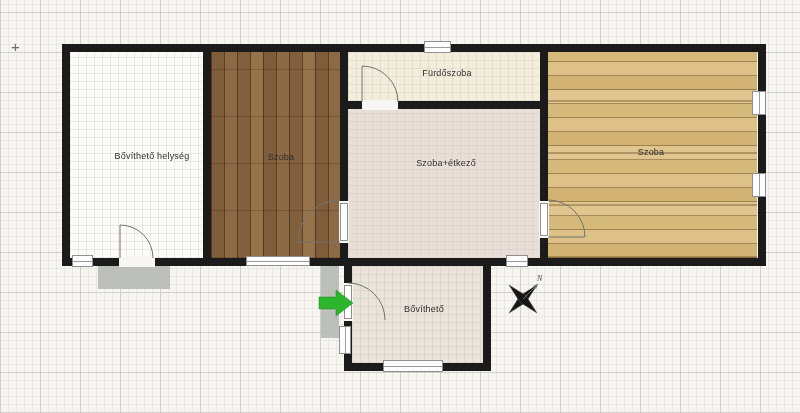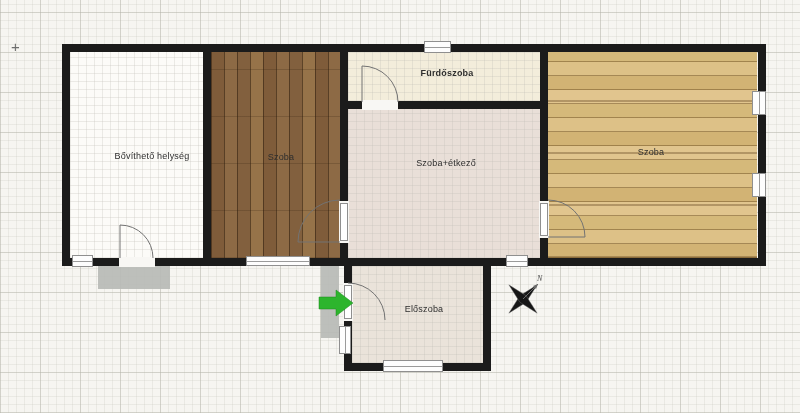--- a/index.html
+++ b/index.html
@@ -93,24 +93,24 @@
   <div class="window v" style="left:752px;top:91px;width:14px;height:24px;"></div>
   <div class="window v" style="left:752px;top:173px;width:14px;height:24px;"></div>
   <div class="window" style="left:246px;top:256px;width:64px;height:10px;"></div>
   <div class="window" style="left:506px;top:255px;width:22px;height:12px;"></div>
   <div class="window" style="left:72px;top:255px;width:21px;height:12px;"></div>
   <div class="window" style="left:383px;top:360px;width:60px;height:12px;"></div>
   <div class="window v" style="left:339px;top:326px;width:12px;height:28px;"></div>
 
   <div class="label" style="left:152px;top:156px;">Bővíthető helység</div>
   <div class="label" style="left:281px;top:157px;">Szoba</div>
-  <div class="label" style="left:447px;top:73px;font-weight:bold;">Fürdőszoba</div>
+  <div class="label" style="left:447px;top:73px;">Fürdőszoba</div>
   <div class="label" style="left:446px;top:163px;">Szoba+étkező</div>
   <div class="label" style="left:651px;top:152px;">Szoba</div>
-  <div class="label" style="left:424px;top:309px;">Előszoba</div>
+  <div class="label" style="left:424px;top:309px;">Bővíthető</div>
 
   <svg class="overlay" width="800" height="413" viewBox="0 0 800 413">
     <g stroke="#737373" stroke-width="1" fill="none">
 
       <path d="M120,258 L120,225"></path>
       <path d="M120,225 A33,33 0 0 1 153,258"></path>
 
       <path d="M362,102 L362,66"></path>
       <path d="M362,66 A36,36 0 0 1 398,102"></path>
 

